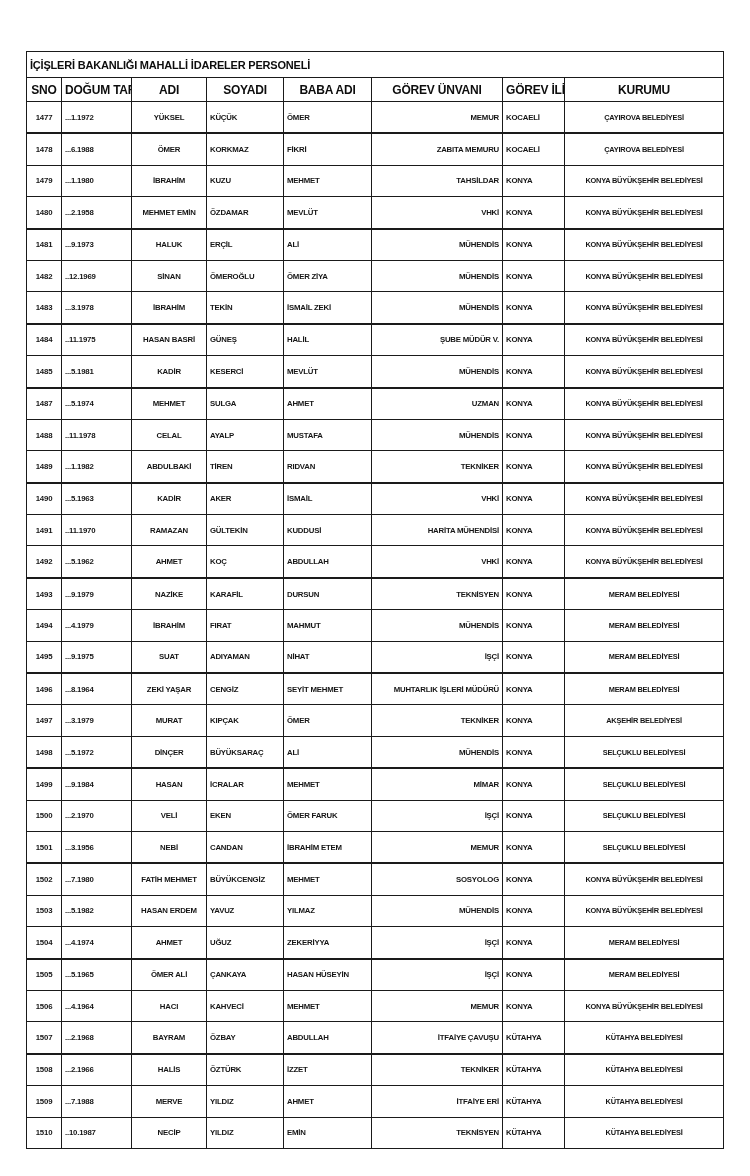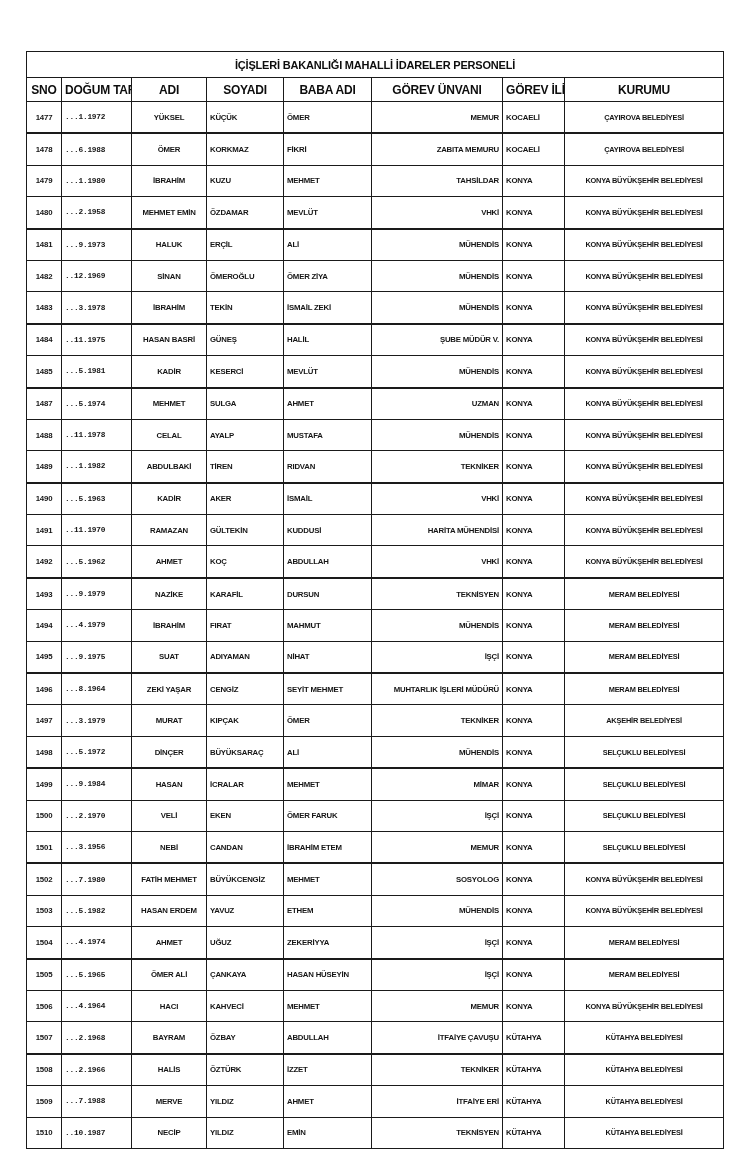--- a/index.html
+++ b/index.html
@@ -45,21 +45,21 @@
     vertical-align: middle;
     font-weight: bold;
     letter-spacing: -0.2px;
     overflow: hidden;
     white-space: nowrap;
   }
 
   
   .title-cell {
     height: 25px;
-    text-align: center;
+    text-align: left;
     font-size: 11px;
     letter-spacing: 0.1px;
     font-weight: bold;
     color: #0d0d0d;
   }
 
   
   thead th {
     height: 23px;
     text-align: center;
@@ -71,21 +71,21 @@
 
   
   tbody td {
     height: 30.4px;
     font-size: 7.8px;
     font-weight: bold;
     color: #151515;
   }
 
   td.c-sno      { text-align: center; }
-  td.c-dogum    { text-align: left;  padding-left: 4px; font-family: Liberation Mono, monospace; }
+  td.c-dogum    { text-align: left;  padding-left: 4px; }
   td.c-adi      { text-align: center;  padding-left: 6px; }
   td.c-soyadi   { text-align: left;  padding-left: 5px; margin-left: 27px; }
   td.c-baba     { text-align: left;  padding-left: 5px; }
   td.c-unvan    { text-align: right;  padding-left: 5px; }
   td.c-il       { text-align: left;  padding-left: 4px; }
   td.c-kurum    { text-align: center;  padding-left: 5px; font-size: 7.4px; }
 
   
   col.w-sno    { width: 35px; }
   col.w-dogum  { width: 70px; }
@@ -379,21 +379,21 @@
             <td class="c-baba">MEHMET</td>
             <td class="c-unvan">SOSYOLOG</td>
             <td class="c-il">KONYA</td>
             <td class="c-kurum">KONYA BÜYÜKŞEHİR BELEDİYESİ</td>
           </tr>
           <tr>
             <td class="c-sno">1503</td>
             <td class="c-dogum">...5.1982</td>
             <td class="c-adi">HASAN ERDEM</td>
             <td class="c-soyadi">YAVUZ</td>
-            <td class="c-baba">ETHEM</td>
+            <td class="c-baba">YILMAZ</td>
             <td class="c-unvan">MÜHENDİS</td>
             <td class="c-il">KONYA</td>
             <td class="c-kurum">KONYA BÜYÜKŞEHİR BELEDİYESİ</td>
           </tr>
           <tr>
             <td class="c-sno">1504</td>
             <td class="c-dogum">...4.1974</td>
             <td class="c-adi">AHMET</td>
             <td class="c-soyadi">UĞUZ</td>
             <td class="c-baba">ZEKERİYYA</td>

